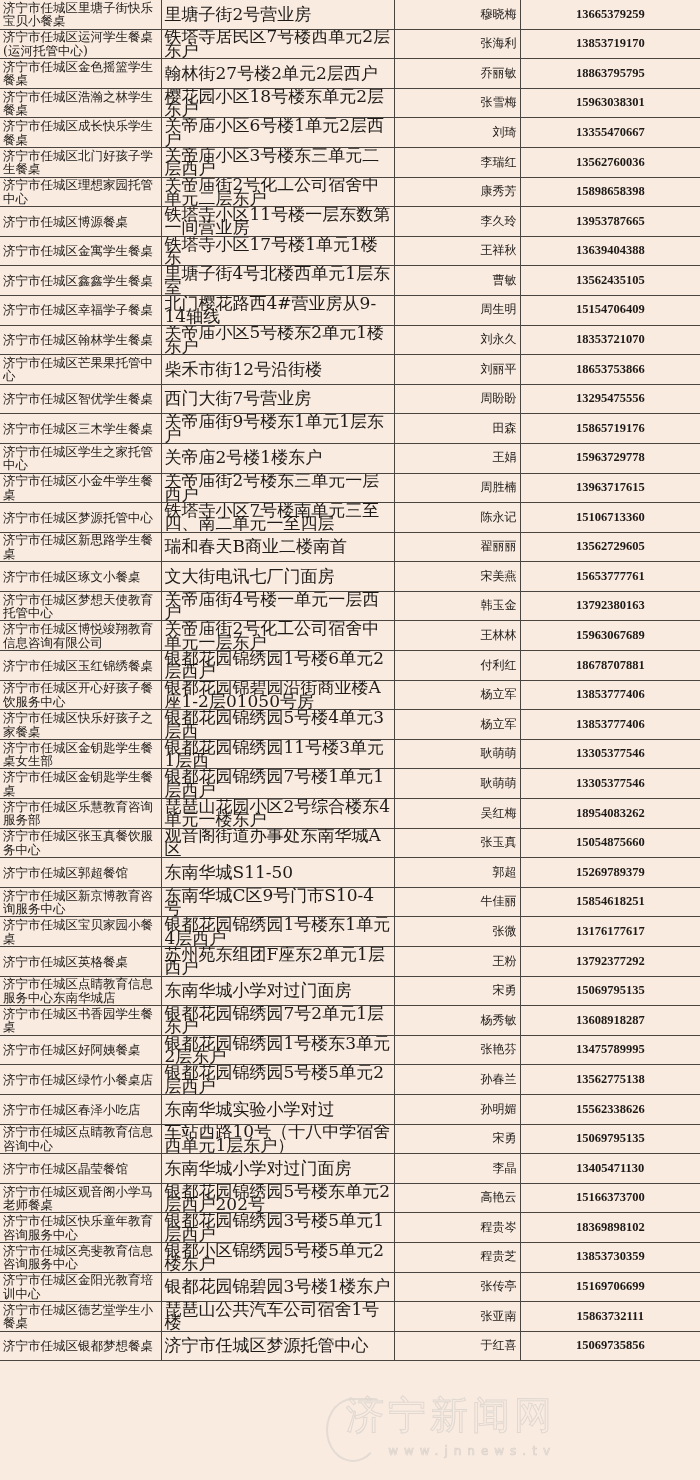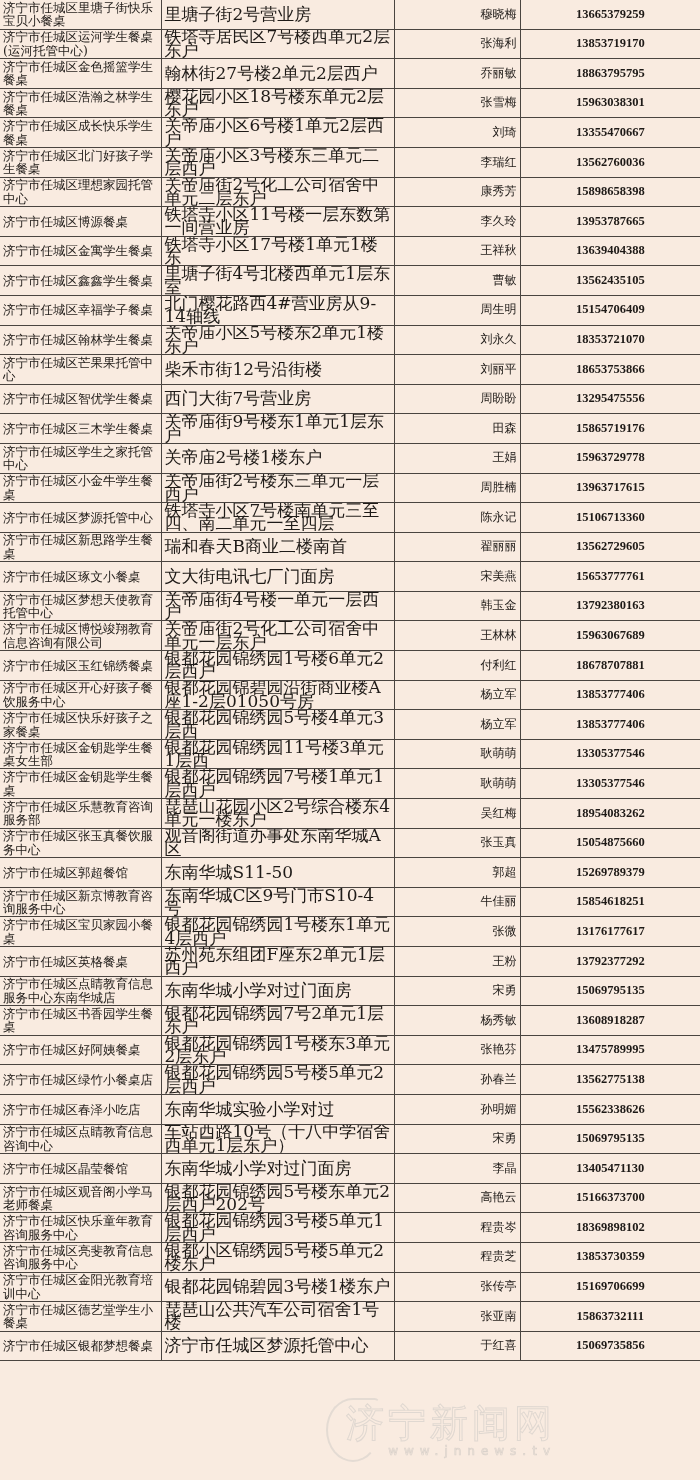--- a/index.html
+++ b/index.html
@@ -34,21 +34,21 @@
   td.phone { text-align: center; font-weight: bold; font-size: 12.5px; font-family: "Liberation Serif", "DejaVu Serif", serif; margin-top: 30px; }
   tr:first-child td { border-top: none; }
   td:first-child { border-left: none; }
   td:last-child { border-right: none; }
   .watermark {
     position: absolute; right: 8px; bottom: 20px;
     width: 230px; height: 70px; pointer-events: none;
     opacity: 0.75;
   }
   .wm-text {
-    position: absolute; right: 0; top: 8px;
+    position: absolute; right: 0; top: 0;
     font-family: "DejaVu Sans", sans-serif;
     font-size: 38px; color: transparent;
     -webkit-text-stroke: 1px #d8d2cc;
     letter-spacing: 4px;
   }
   .wm-url {
     position: absolute; right: 0; bottom: 2px;
     font-family: "DejaVu Sans", sans-serif;
     font-size: 12px; color: transparent;
     -webkit-text-stroke: 0.7px #d0cac4;

